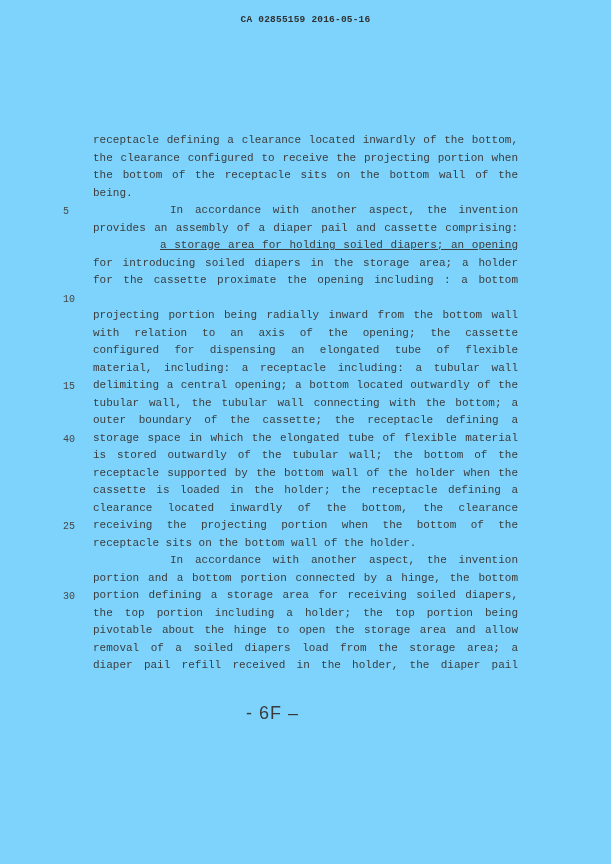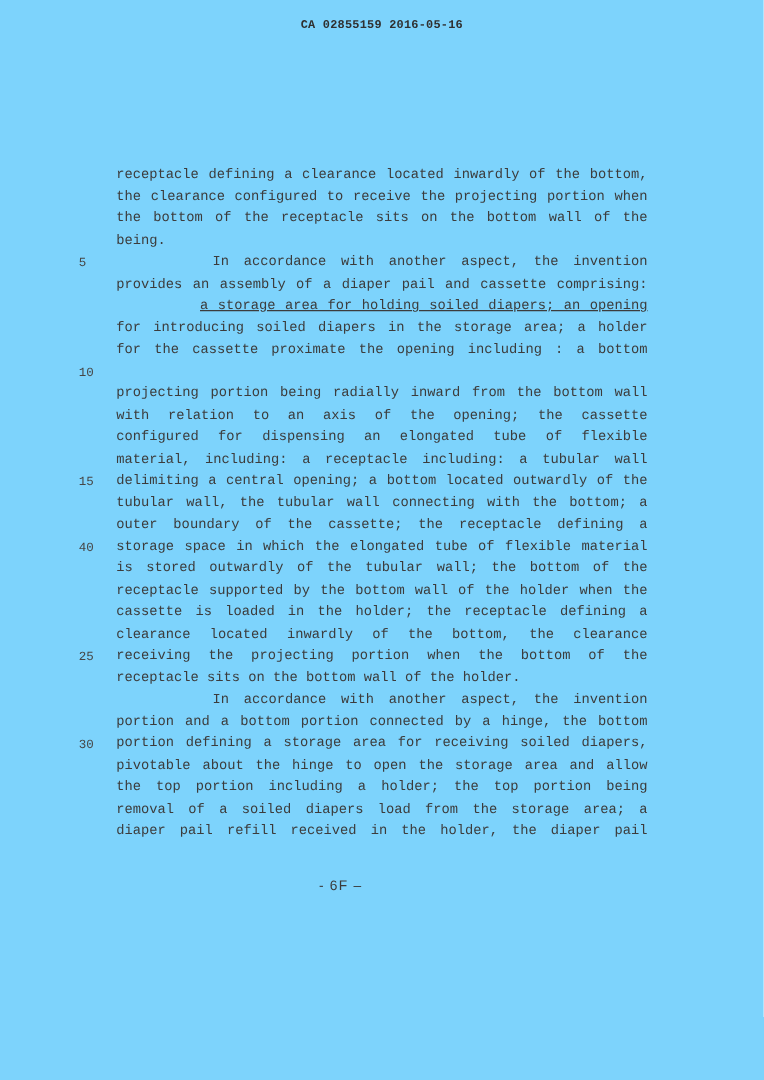--- a/index.html
+++ b/index.html
@@ -61,21 +61,21 @@
     text-align-last: auto;
     -moz-text-align-last: auto;
   }
   .doc-footer {
     position: absolute;
     top: 703px;
     left: 0;
     width: 545px;
     text-align: center;
     font-family: "Liberation Sans", sans-serif;
-    font-size: 11px;
+    font-size: 18px;
     letter-spacing: 1px;
     color: #3a3a3a;
   }
 </style>
 </head>
 <body>
 
 <div class="page">
   <div class="doc-header">CA 02855159 2016-05-16</div>
 
@@ -100,20 +100,20 @@
       <div class="line just"><span class="lnum">40</span><span>storage space in which the elongated tube of flexible material</span></div>
       <div class="line just"><span>is stored outwardly of the tubular wall; the bottom of the</span></div>
       <div class="line just"><span>receptacle supported by the bottom wall of the holder when the</span></div>
       <div class="line just"><span>cassette is loaded in the holder; the receptacle defining a</span></div>
       <div class="line just"><span>clearance located inwardly of the bottom, the clearance</span></div>
       <div class="line just"><span class="lnum">25</span><span>receiving the projecting portion when the bottom of the</span></div>
       <div class="line"><span>receptacle sits on the bottom wall of the holder.</span></div>
       <div class="line just ind2"><span>In accordance with another aspect, the invention</span></div>
       <div class="line just"><span>portion and a bottom portion connected by a hinge, the bottom</span></div>
       <div class="line just"><span class="lnum">30</span><span>portion defining a storage area for receiving soiled diapers,</span></div>
+      <div class="line just"><span>the top portion including a holder; the top portion being</span></div>
       <div class="line just"><span>pivotable about the hinge to open the storage area and allow</span></div>
-      <div class="line just"><span>the top portion including a holder; the top portion being</span></div>
       <div class="line just"><span>removal of a soiled diapers load from the storage area; a</span></div>
       <div class="line just"><span>diaper pail refill received in the holder, the diaper pail</span></div>
     </div>
 
   <div class="doc-footer">- 6F –</div>
 </div>
 
 </body></html>

